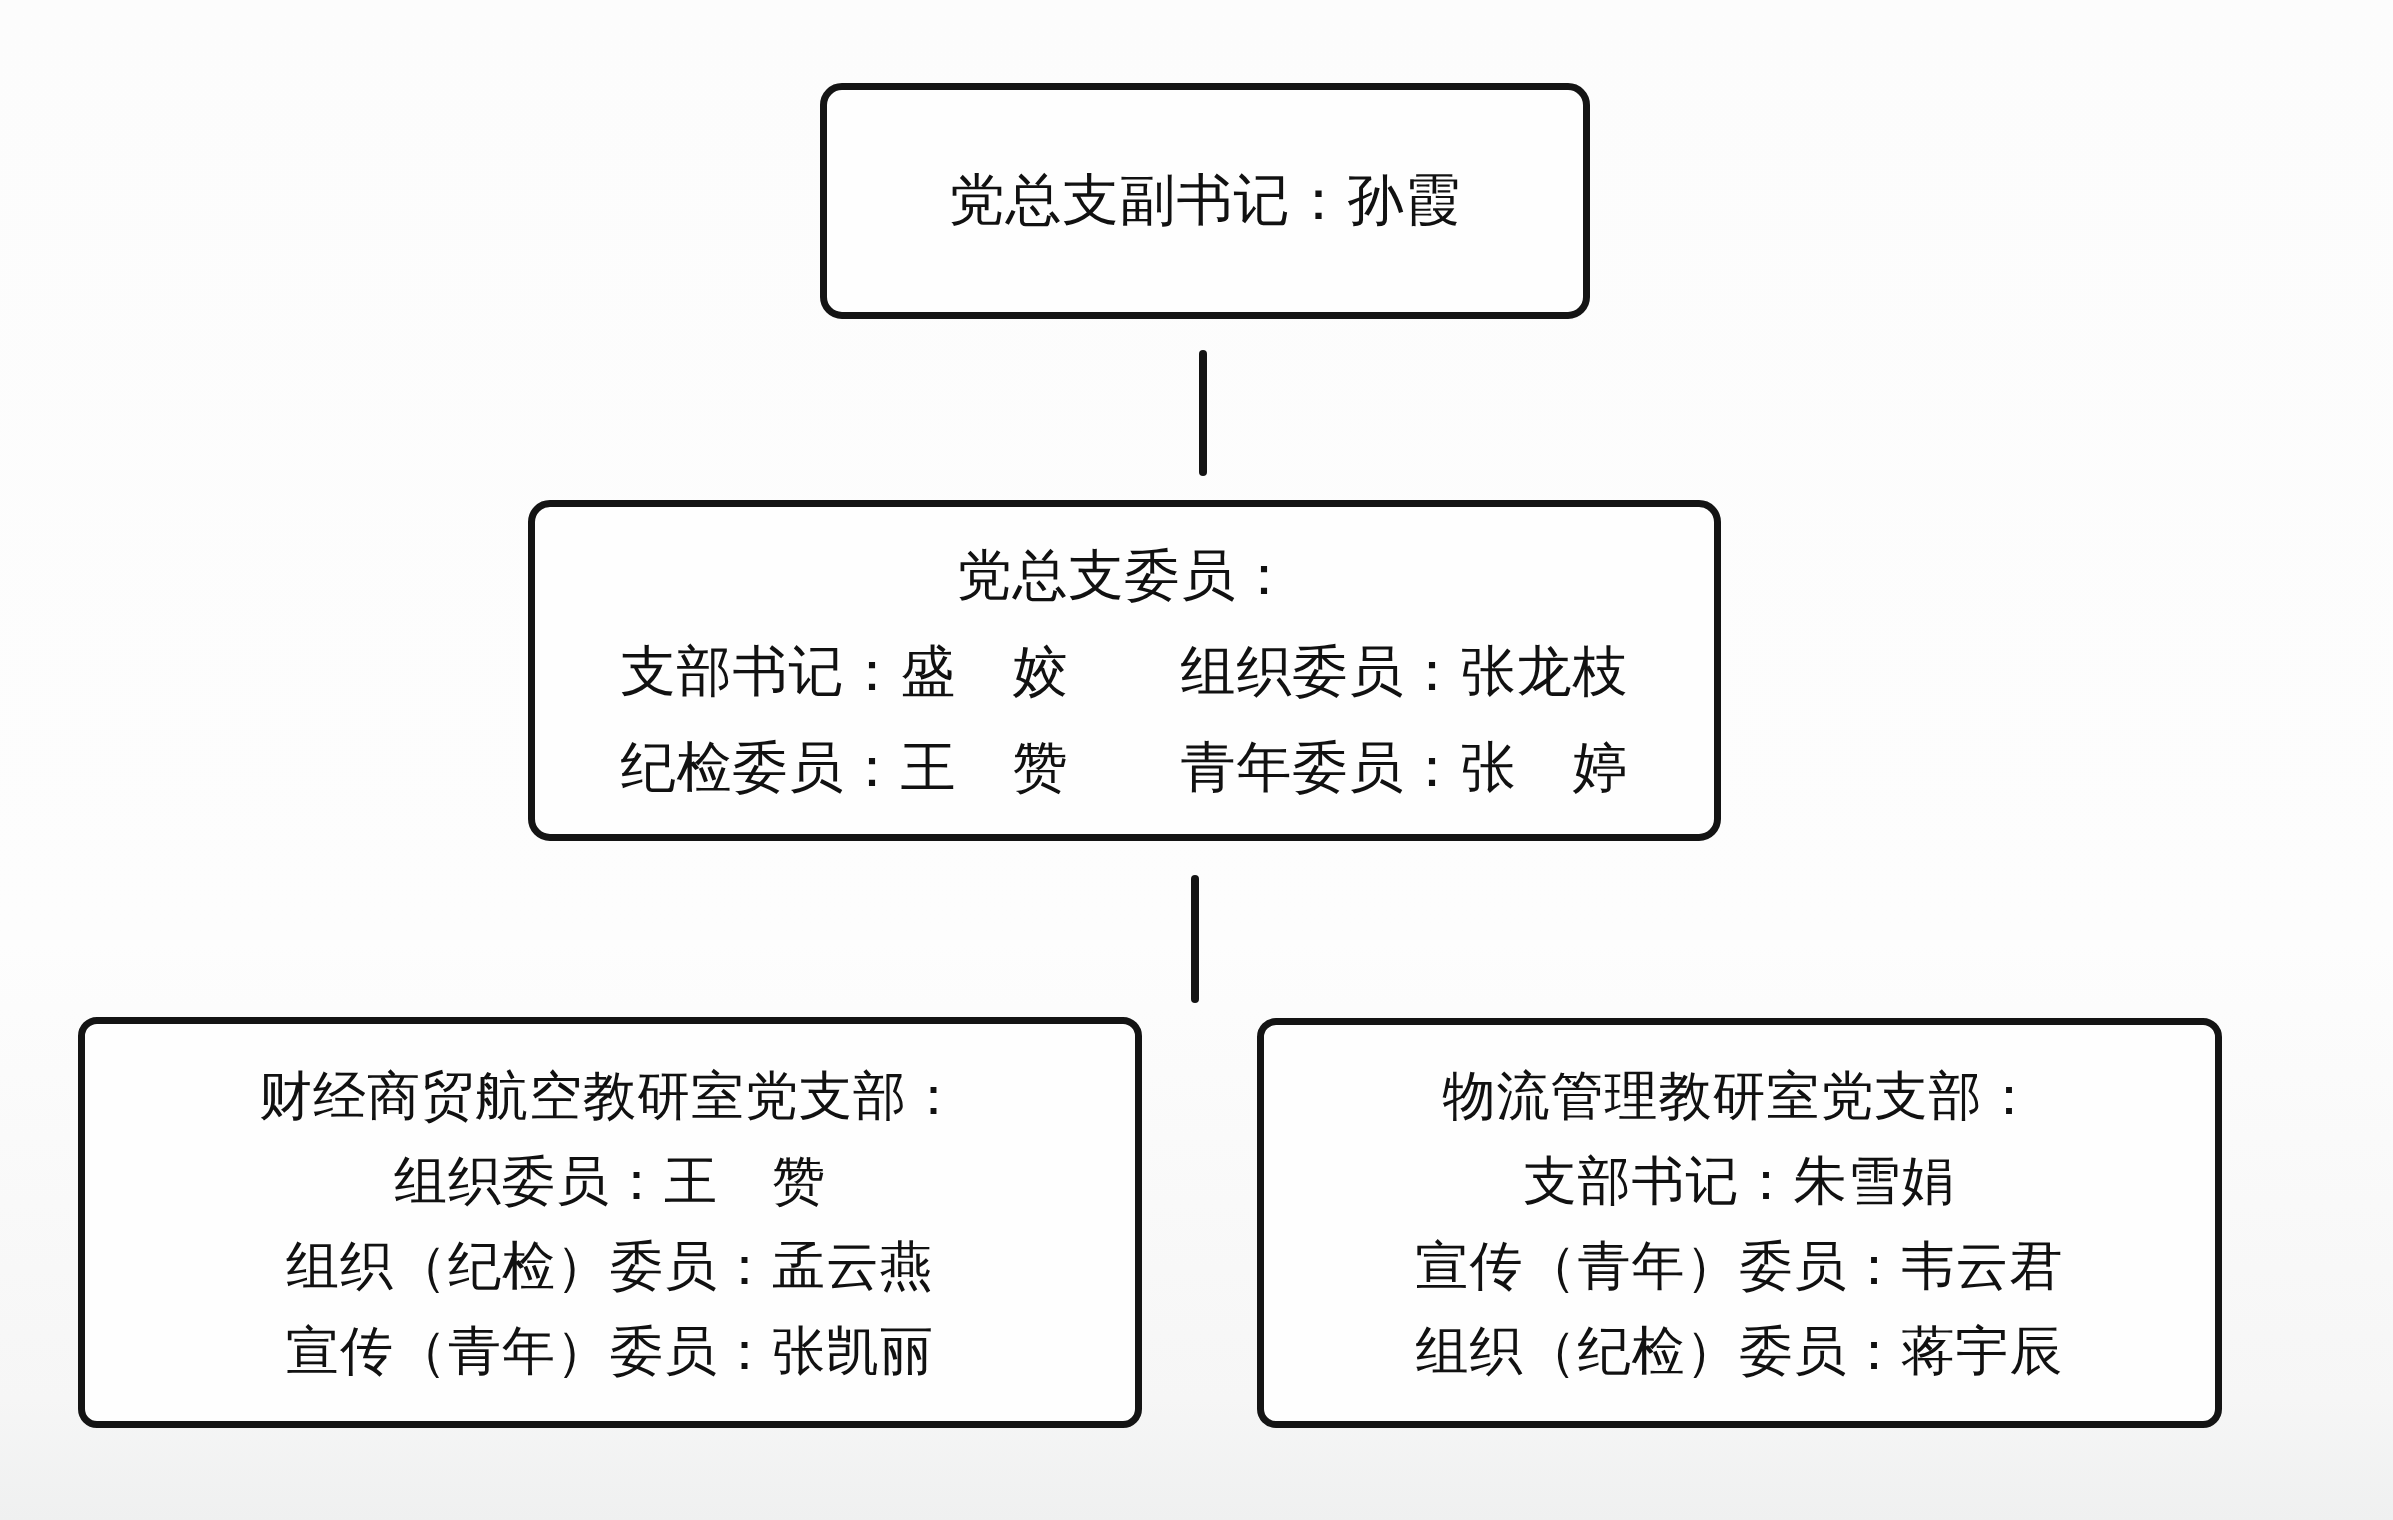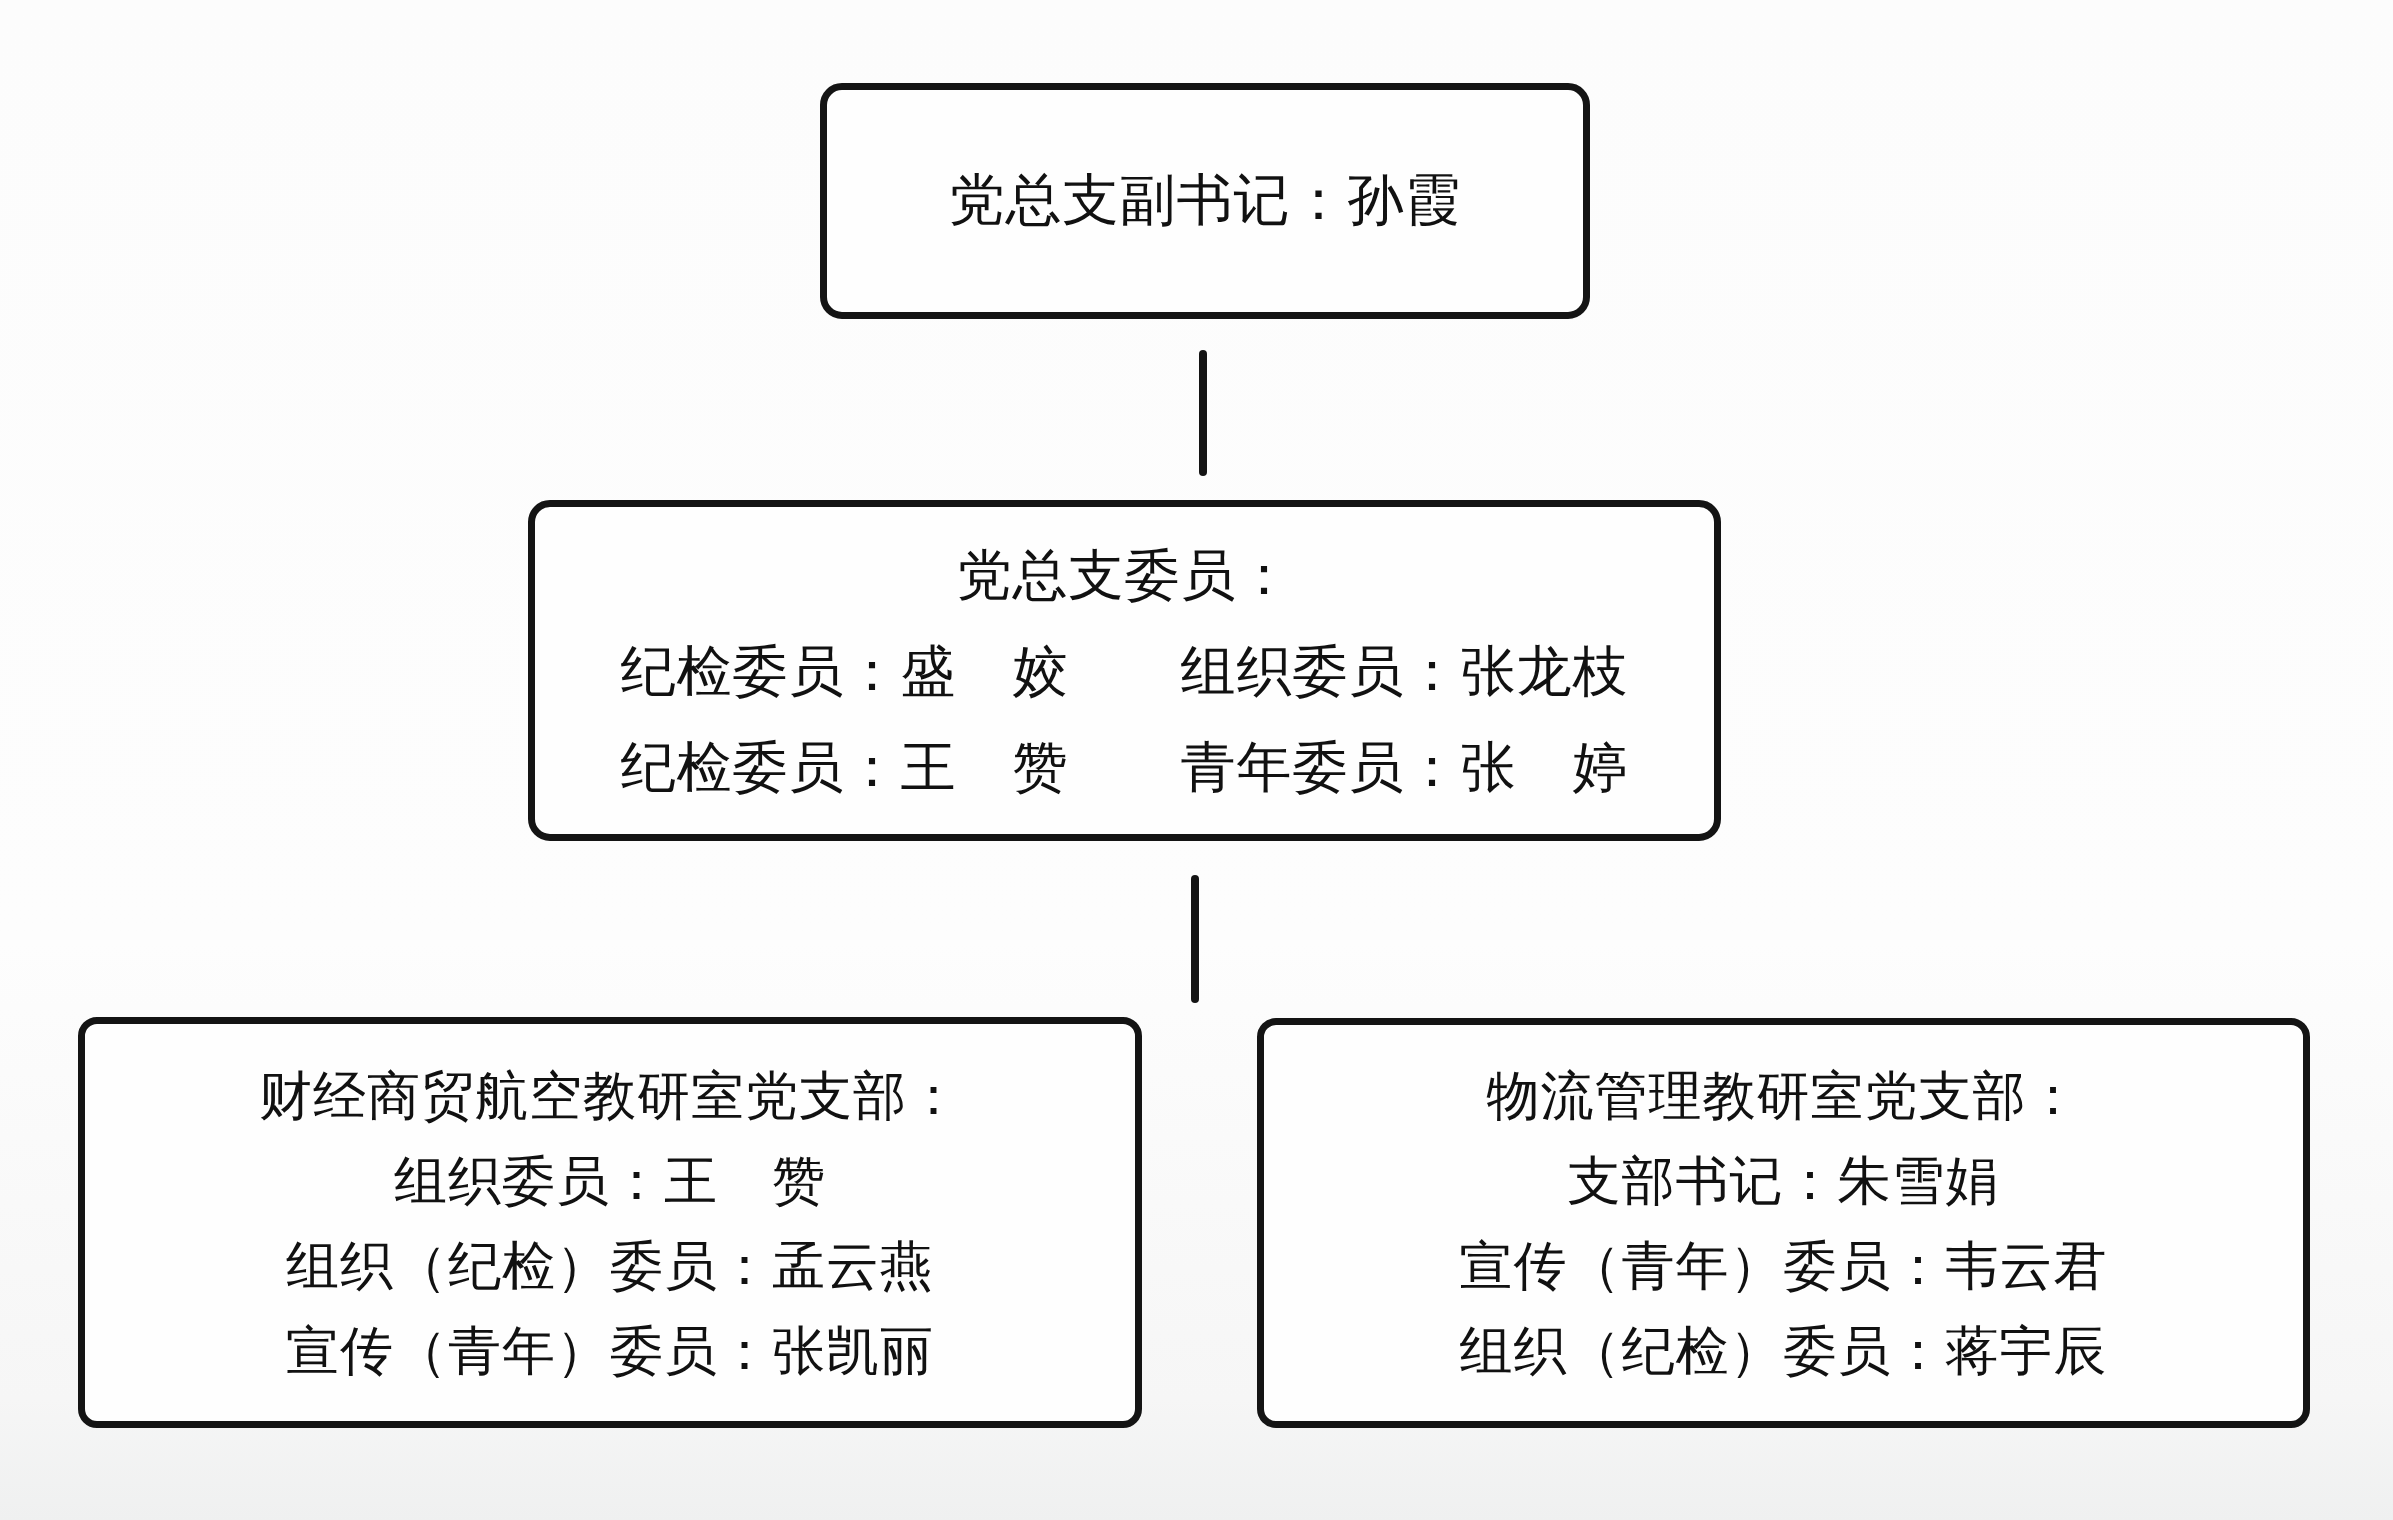--- a/index.html
+++ b/index.html
@@ -55,21 +55,21 @@
     border-radius: 19px;
   }
   .node-bottom .line { line-height: 85px; }
   .node-bottom-left {
     left: 78px;
     top: 1017px;
   }
   .node-bottom-right {
     left: 1257px;
     top: 1018px;
-    width: 1053px;
+    width: 965px;
     height: 410px;
   }
   .connector {
     position: absolute;
     width: 8px;
     background: #141414;
     border-radius: 4px;
   }
   .connector-1 {
     left: 1199px;
@@ -88,21 +88,21 @@
 <div class="canvas">
 
   <div class="node node-top">
     <div class="line">党总支副书记：孙霞</div>
   </div>
 
   <div class="connector connector-1"></div>
 
   <div class="node node-mid">
     <div class="line">党总支委员：</div>
-    <div class="line">纪检委员：盛　姣　　组织委员：张龙枝</div>
+    <div class="line">支部书记：盛　姣　　组织委员：张龙枝</div>
     <div class="line">纪检委员：王　赞　　青年委员：张　婷</div>
   </div>
 
   <div class="connector connector-2"></div>
 
   <div class="node node-bottom node-bottom-left">
     <div class="line">财经商贸航空教研室党支部：</div>
     <div class="line">组织委员：王　赞</div>
     <div class="line">组织（纪检）委员：孟云燕</div>
     <div class="line">宣传（青年）委员：张凯丽</div>

